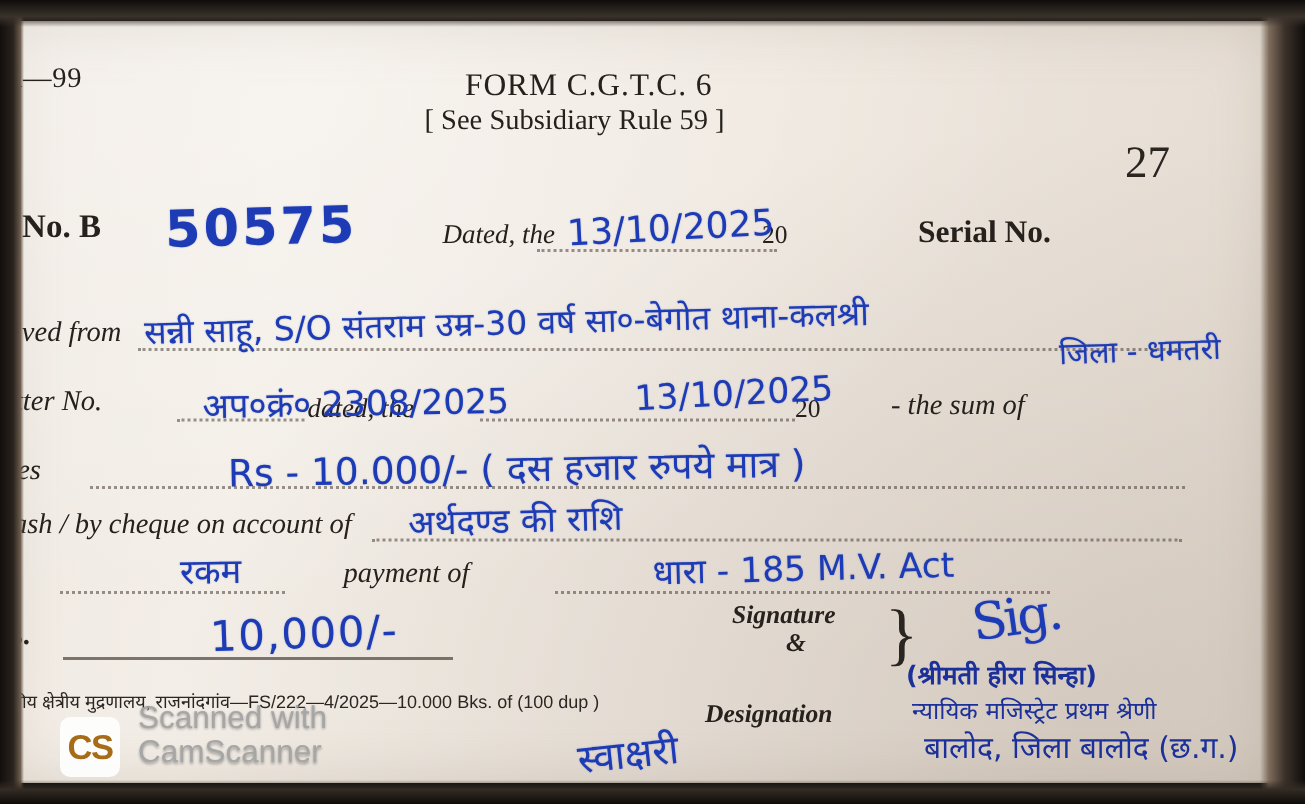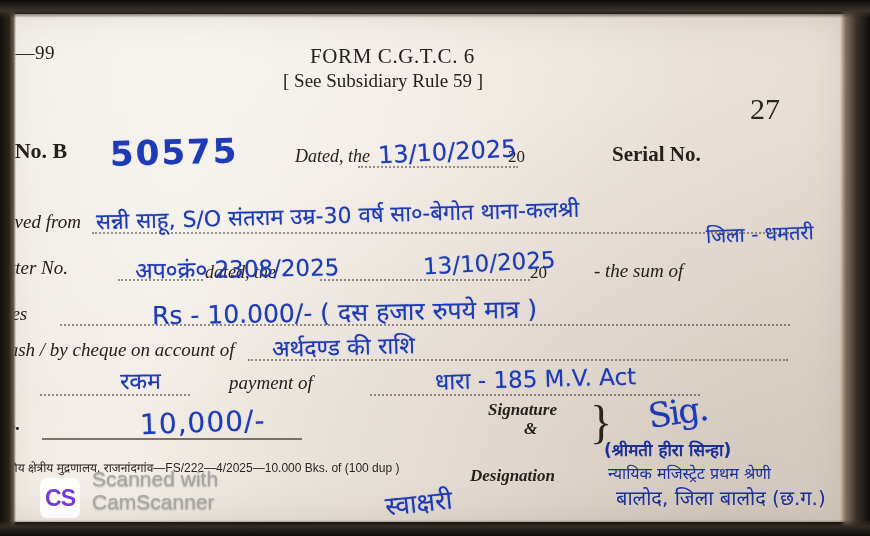--- a/index.html
+++ b/index.html
@@ -147,21 +147,21 @@
     top: 462px;
     display: flex;
     align-items: center;
     gap: 12px;
   }
   .cs-logo {
     width: 40px;
     height: 40px;
     border-radius: 7px;
     background: #ffffff;
-    color: #6d28d9;
+    color: #a16207;
     font-family: "Liberation Sans", sans-serif;
     font-weight: bold;
     font-size: 23px;
     display: flex;
     align-items: center;
     justify-content: center;
     letter-spacing: -1px;
     opacity: 0.92;
     margin-top: 16px;
   }

